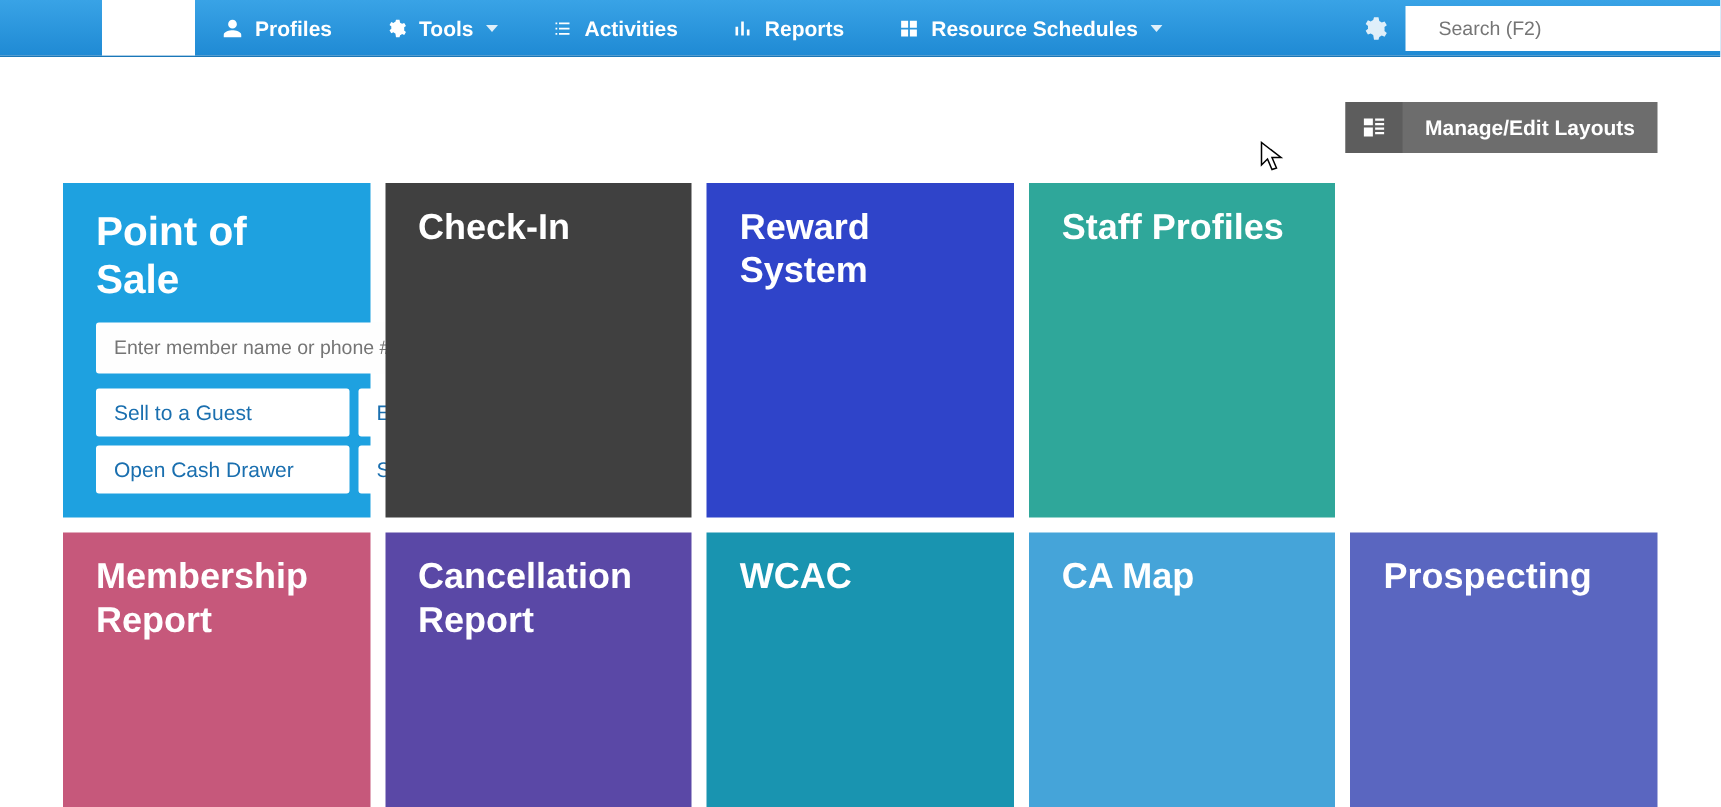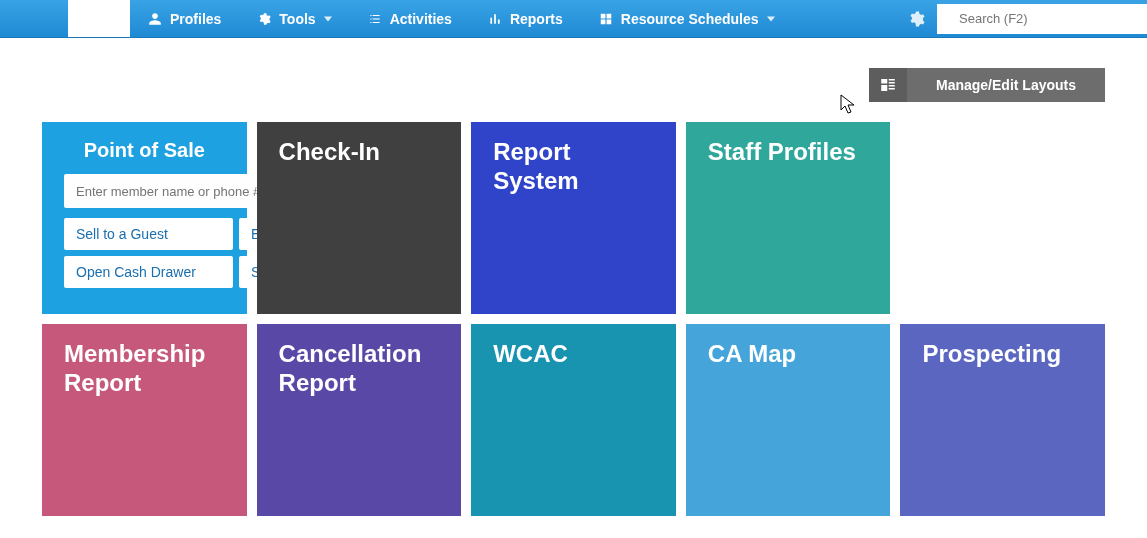--- a/index.html
+++ b/index.html
@@ -69,21 +69,21 @@
     }
     .manage-btn {
       background: #6d6d6d;
       color: #fff;
       display: flex;
       align-items: center;
       font-weight: bold;
       font-size: 14px;
       cursor: pointer;
       height: 34px;
-      width: 236px;
+      width: 208px;
     }
     .manage-icon-box {
       width: 38px;
       height: 100%;
       background: #5d5d5d;
       display: flex;
       align-items: center;
       justify-content: center;
     }
     .manage-icon-box svg { fill: #fff; width: 18px; height: 18px; }
@@ -103,21 +103,21 @@
       padding: 16px 22px;
       color: #fff;
       cursor: pointer;
     }
     .tile-title {
       font-size: 24px;
       font-weight: bold;
       line-height: 1.2;
     }
     .pos-tile { background: #1ea1e0; }
-    .pos-tile .tile-title { font-size: 20px; margin-bottom: 12px; text-align: center; }
+    .pos-tile .tile-title { font-size: 27px; margin-bottom: 12px; }
 
     .pos-input {
       width: 344px;
       height: 34px;
       border: none;
       border-radius: 2px;
       padding: 0 12px;
       font-size: 13px;
       color: #555;
       margin-bottom: 10px;
@@ -237,21 +237,21 @@
         <div class="pos-btn">Sell to a Guest</div>
         <div class="pos-btn">End of Day</div>
         <div class="pos-btn">Open Cash Drawer</div>
         <div class="pos-btn">Search Sale</div>
       </div>
     </div>
     <div class="tile checkin-tile">
       <div class="tile-title">Check-In</div>
     </div>
     <div class="tile reward-tile">
-      <div class="tile-title">Report System</div>
+      <div class="tile-title">Reward System</div>
     </div>
     <div class="tile staff-tile">
       <div class="tile-title">Staff Profiles</div>
     </div>
   </div>
 
   <div class="tiles-row row2">
     <div class="tile membership-tile">
       <div class="tile-title">Membership Report</div>
     </div>

